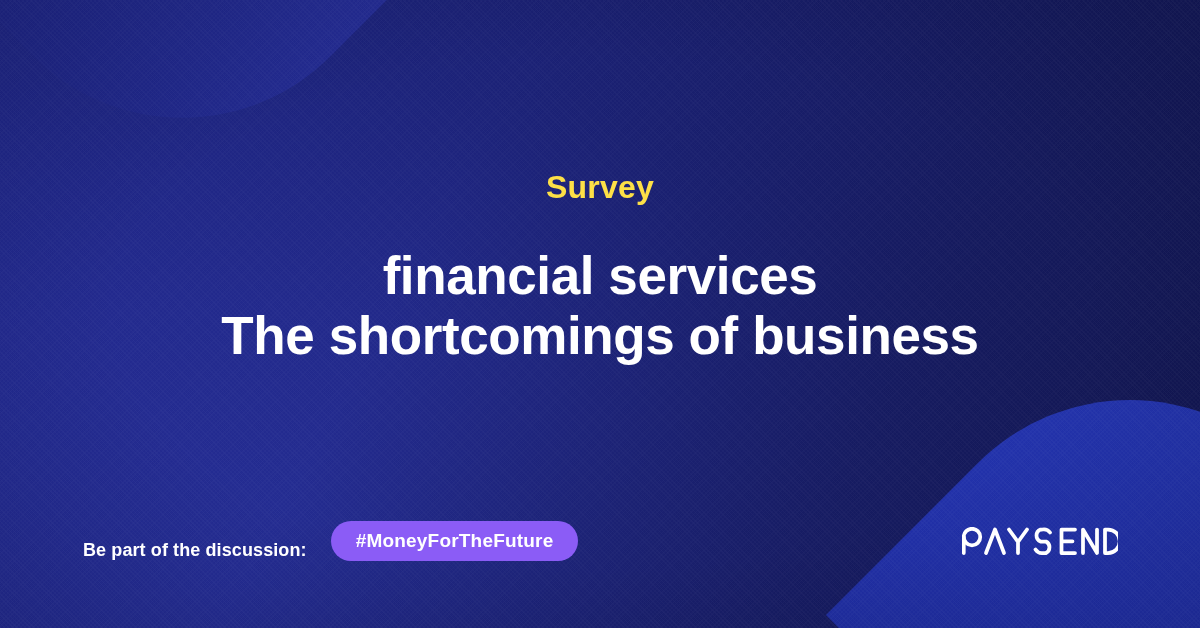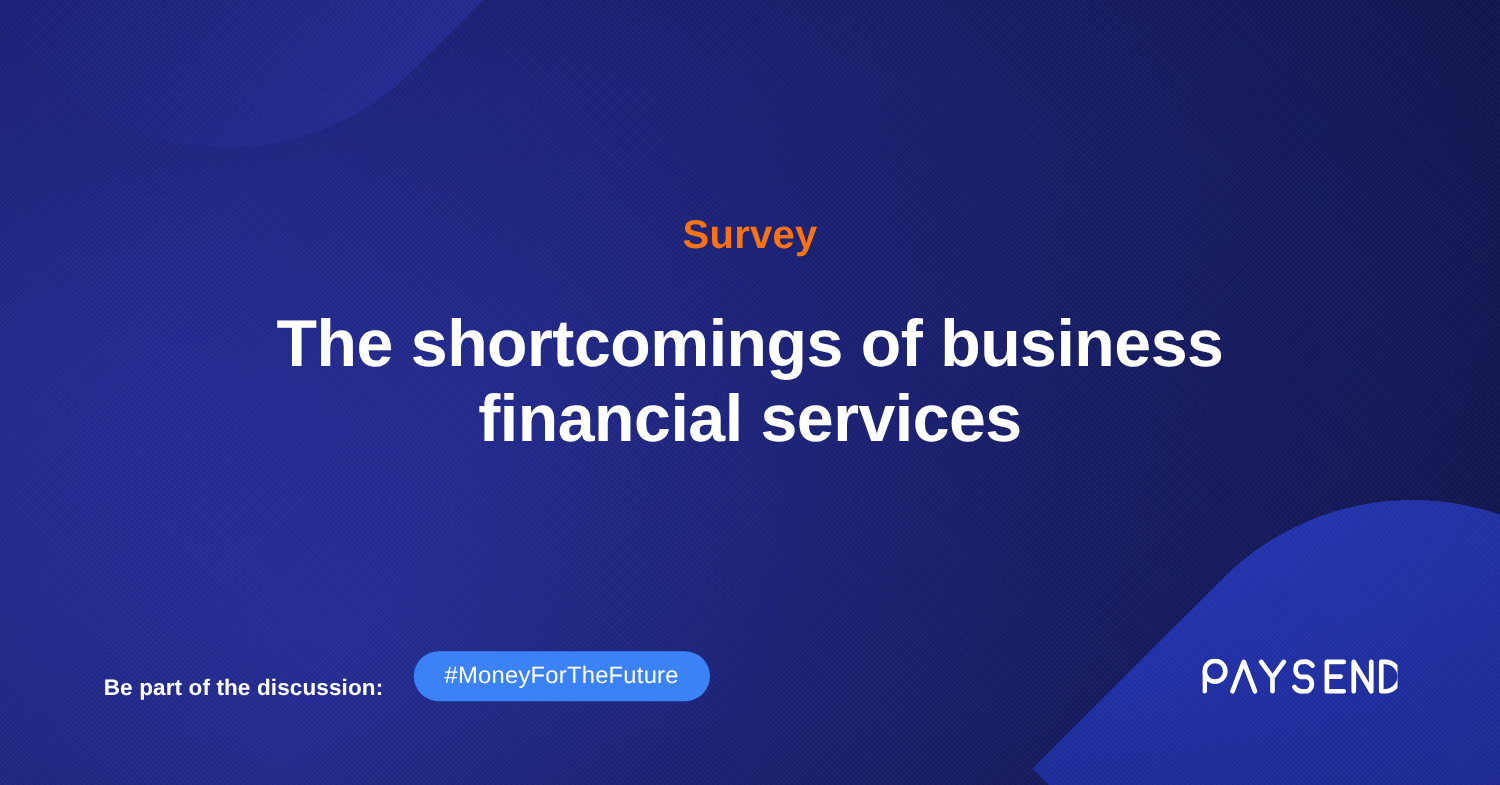--- a/index.html
+++ b/index.html
@@ -88,21 +88,21 @@
     position: absolute;
     inset: 0;
   }
 
   .eyebrow {
     position: absolute;
     top: 170px;
     left: 0;
     width: 1200px;
     text-align: center;
-    color: #f97316;
+    color: #fde047;
     font-size: 32px;
     font-weight: bold;
     letter-spacing: 0.2px;
     line-height: 1.1;
   }
 
   .headline {
     position: absolute;
     top: 246px;
     left: 160px;
@@ -132,24 +132,24 @@
     letter-spacing: 0.1px;
     white-space: nowrap;
   }
   .hashtag-badge {
     display: flex;
     align-items: center;
     justify-content: center;
     height: 40px;
     padding: 0 25px;
     border-radius: 20px;
-    background: #3b82f6;
+    background: #8b5cf6;
     color: #ffffff;
     font-size: 19px;
-    font-weight: normal;
+    font-weight: bold;
     letter-spacing: 0.2px;
     white-space: nowrap;
     box-sizing: border-box;
   }
 
   .logo {
     position: absolute;
     right: 82px;
     top: 527px;
     width: 156px;
@@ -174,22 +174,22 @@
   <div class="deco deco-br"></div>
 
   <div class="bg-vignette"></div>
   <div class="noise"></div>
 
   <div class="content">
 
     <div class="eyebrow">Survey</div>
 
     <div class="headline">
+      <div>financial services</div>
       <div>The shortcomings of business</div>
-      <div>financial services</div>
     </div>
 
     <div class="footer-left">
       <span class="discussion-label">Be part of the discussion:</span>
       <span class="hashtag-badge">#MoneyForTheFuture</span>
     </div>
 
     <div class="logo">
       <svg viewBox="0 0 312 60" xmlns="http://www.w3.org/2000/svg" aria-label="PAYSEND">
         <g fill="none" stroke="#ffffff" stroke-width="7.5" stroke-linecap="round" stroke-linejoin="round">

